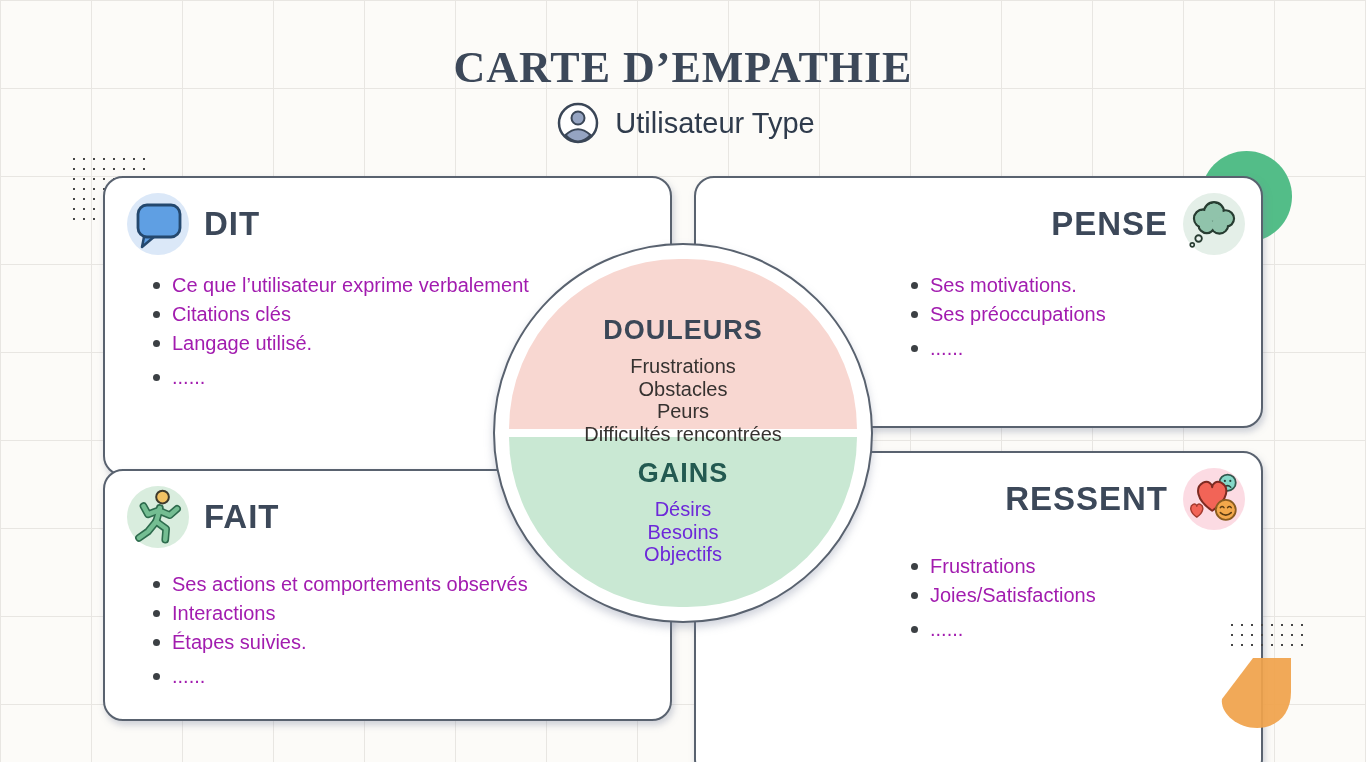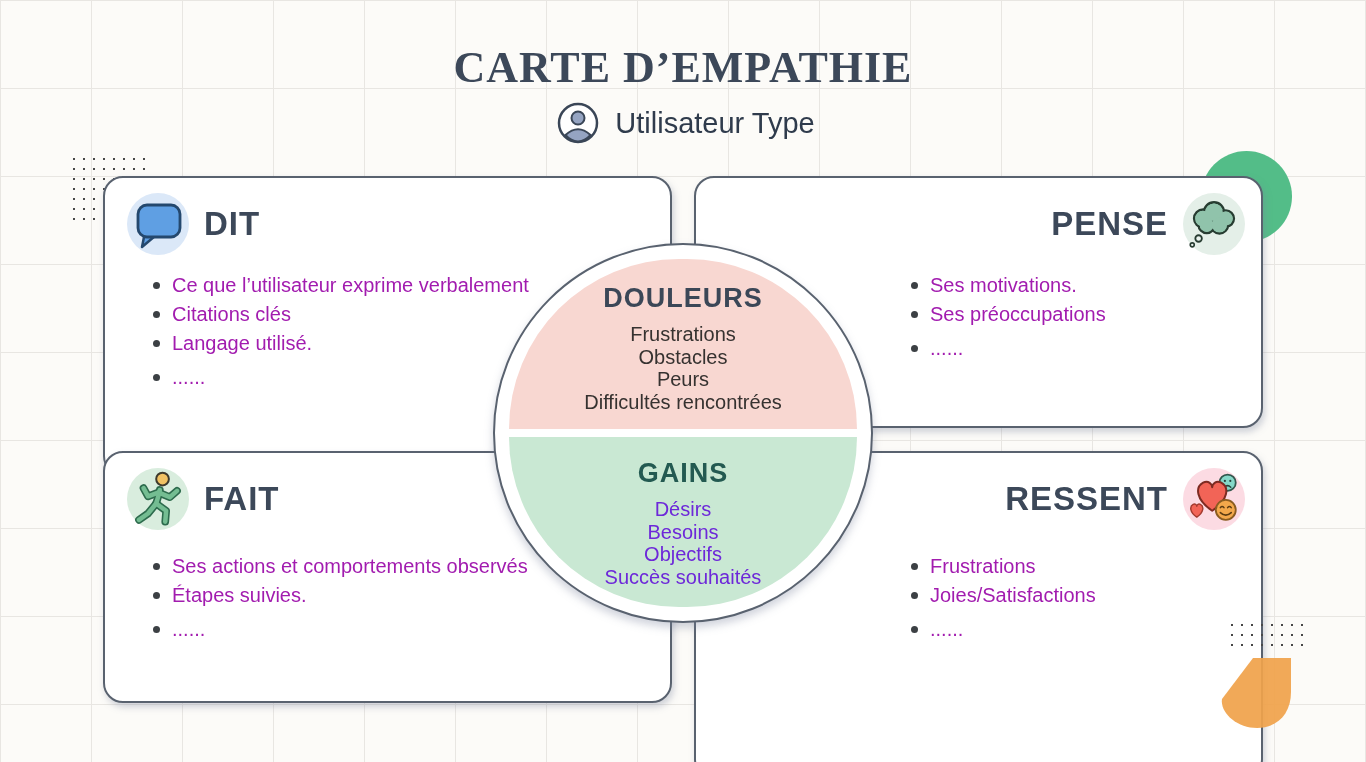--- a/index.html
+++ b/index.html
@@ -38,21 +38,21 @@
     position: absolute;
     width: 569px;
     background: #ffffff;
     border: 2px solid #59626f;
     border-radius: 20px;
     box-shadow: 2px 4px 7px rgba(120,130,155,0.35);
     z-index: 2;
   }
   #card-dit     { left: 103px; top: 176px; height: 300px; }
   #card-pense   { left: 694px; top: 176px; height: 252px; }
-  #card-fait    { left: 103px; top: 451px; height: 252px; }
+  #card-fait    { left: 103px; top: 469px; height: 252px; }
   #card-ressent { left: 694px; top: 451px; height: 328px; }
 
   .card-header {
     display: flex; align-items: center; gap: 15px;
     padding: 15px 16px 0 22px;
     height: 77px;
   }
   .card-header.right { justify-content: flex-end; }
   .icon-badge {
     width: 62px; height: 62px; border-radius: 50%;
@@ -98,21 +98,21 @@
     position: absolute; left: 14px; width: 348px; height: 170px;
   }
   .half-pains { top: 14px;  background: #f8d7d1; border-radius: 174px 174px 0 0; }
   .half-gains { top: 192px; background: #c9e8d3; border-radius: 0 0 174px 174px; }
   .circle-block { position: absolute; left: 0; right: 0; text-align: center; }
   .block-pains { top: 38px; }
   .block-gains { top: 213px; }
   .circle-heading {
     font-size: 27px; font-weight: 800; letter-spacing: 1px; margin-bottom: 9px;
   }
-  .heading-pains { color: #3b4757; }
+  .heading-pains { color: #3b4757; margin-top: 32px; }
   .heading-gains { color: #235a51; }
   .circle-items div { font-size: 20px; line-height: 22.5px; }
   .items-pains div { color: #363230; }
   .items-gains div { color: #6d28d9; }
 
   
   .dots {
     position: absolute;
     background-image: radial-gradient(circle, #474747 1.3px, transparent 1.5px);
     background-size: 10px 10px;
@@ -216,20 +216,21 @@
             <path d="M30 37 L41 45 L40 57"></path>
             <path d="M30 37 L21 48 L11 55"></path>
           </g>
           <circle cx="37" cy="10" r="7" fill="#f1c264" stroke="#3e3a2c" stroke-width="2.2"></circle>
         </svg>
       </span>
       <span class="card-title">FAIT</span>
     </div>
     <ul class="bullets list-left">
       <li>Ses actions et comportements observés</li>
+      <li>Interactions</li>
       <li>Étapes suivies.</li>
       <li class="last">......</li>
     </ul>
   </div>
 
   <div class="card card-bottom" id="card-ressent">
     <div class="card-header right">
       <span class="card-title">RESSENT</span>
       <span class="icon-badge badge-pink">
         <svg width="58" height="58" viewBox="0 0 64 64">
@@ -263,21 +264,20 @@
         <div>Peurs</div>
         <div>Difficultés rencontrées</div>
       </div>
     </div>
     <div class="circle-block block-gains">
       <div class="circle-heading heading-gains">GAINS</div>
       <div class="circle-items items-gains">
         <div>Désirs</div>
         <div>Besoins</div>
         <div>Objectifs</div>
-        <div>Succès souhaités</div>
       </div>
     </div>
   </div>
 
   <div class="dots" id="dots-bottom-right"></div>
   <div id="orange-blob">
     <svg width="84" height="82" viewBox="0 0 84 82">
       <path d="M41 6 L79 6 L79 40 C79 62 65 76 45 76 C25 76 8 61 10 47 Z" fill="#f0a24b" opacity="0.93"></path>
     </svg>
   </div>

